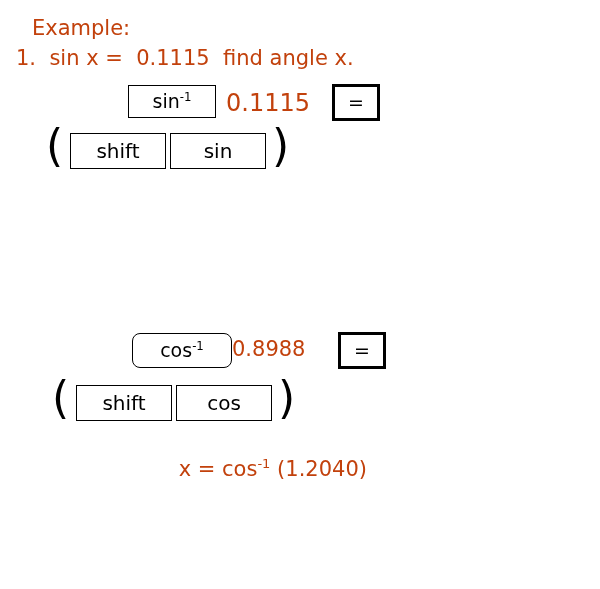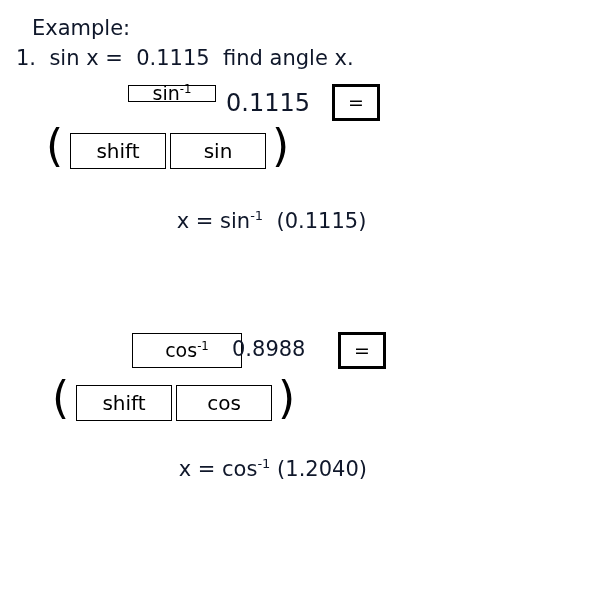--- a/index.html
+++ b/index.html
@@ -22,21 +22,21 @@
     inset: 0;
     background: #ffffff;
   }
 
   
   .line {
     position: absolute;
     white-space: pre;
     font-size: 21px;
     line-height: 1;
-    color: #0f172a;
+    color: #c2410c;
   }
 
   .heading {
     font-size: 21px;
   }
 
   
   .keybox {
     position: absolute;
     box-sizing: border-box;
@@ -87,49 +87,46 @@
 <body>
 
 <div class="slide">
 
   <div class="line heading" style="left:32px; top:18px;">Example:</div>
 
   <div class="line" style="left:16px; top:48px;">1.  sin x =  0.1115  find angle x.</div>
 
   <div class="row">
 
-    <div class="keybox" style="left:128px; top:85px; width:88px; height:17px;">
+    <div class="keybox" style="left:128px; top:85px; width:88px; height:33px;">
       <span><span>sin</span><sup class="exp">-1</sup></span>
     </div>
 
     <div class="line" style="left:226px; top:91px; font-size:24px;">0.1115</div>
 
     <div class="keybox thick" style="left:332px; top:84px; width:48px; height:37px;">=</div>
   </div>
 
   <div class="row">
 
     <div class="paren" style="left:46px; top:124px;">(</div>
 
     <div class="keybox" style="left:70px; top:133px; width:96px; height:36px; font-size:20px;">shift</div>
 
     <div class="keybox" style="left:170px; top:133px; width:96px; height:36px; font-size:20px;">sin</div>
 
     <div class="paren" style="left:272px; top:124px;">)</div>
   </div>
 
-  <div class="line" style="left:150px; top:190px;">
-    <span>x = sin</span><sup class="exp">-1</sup><span>  (0.1115)</span>
-  </div>
 
 
 
   <div class="row">
 
-    <div class="keybox" style="left:132px; top:333px; width:110px; height:35px;">
+    <div class="keybox" style="left:132px; top:333px; width:100px; height:35px;border-radius:8px;">
       <span><span>cos</span><sup class="exp">-1</sup></span>
     </div>
 
     <div class="line" style="left:232px; top:339px; font-size:21px;text-align:right;">0.8988</div>
 
     <div class="keybox thick" style="left:338px; top:332px; width:48px; height:37px;">=</div>
   </div>
 
   <div class="row">
 

